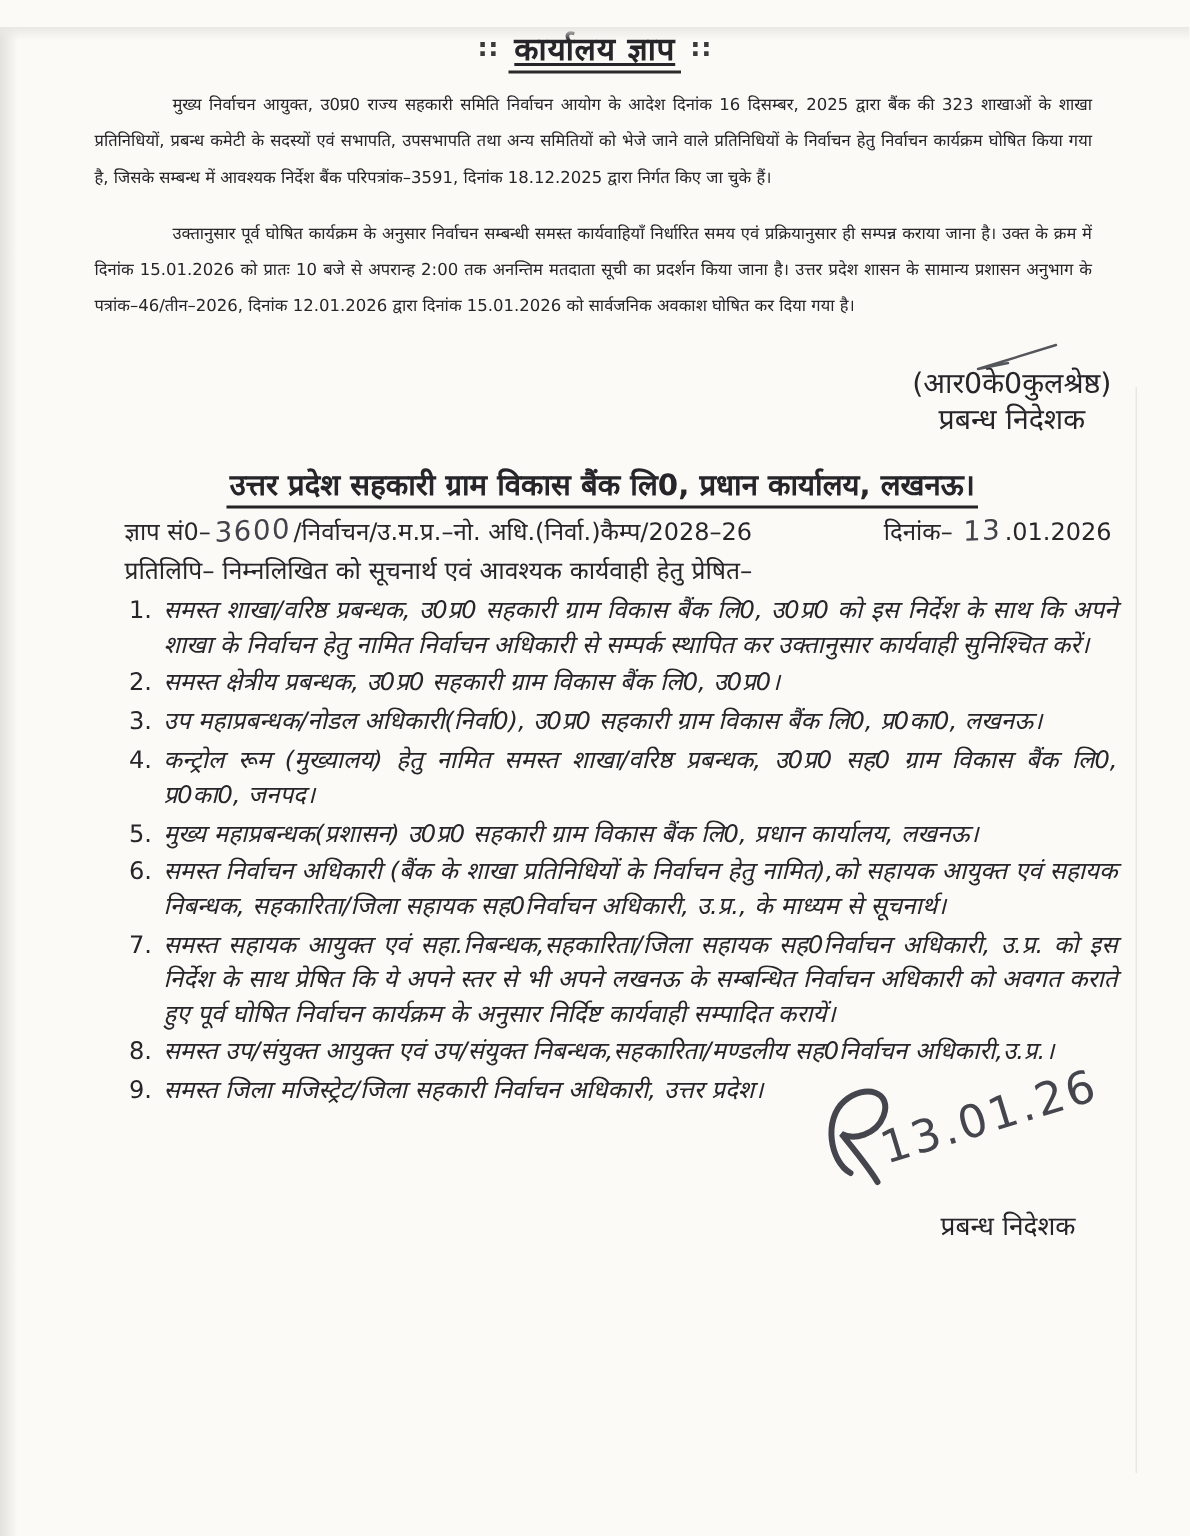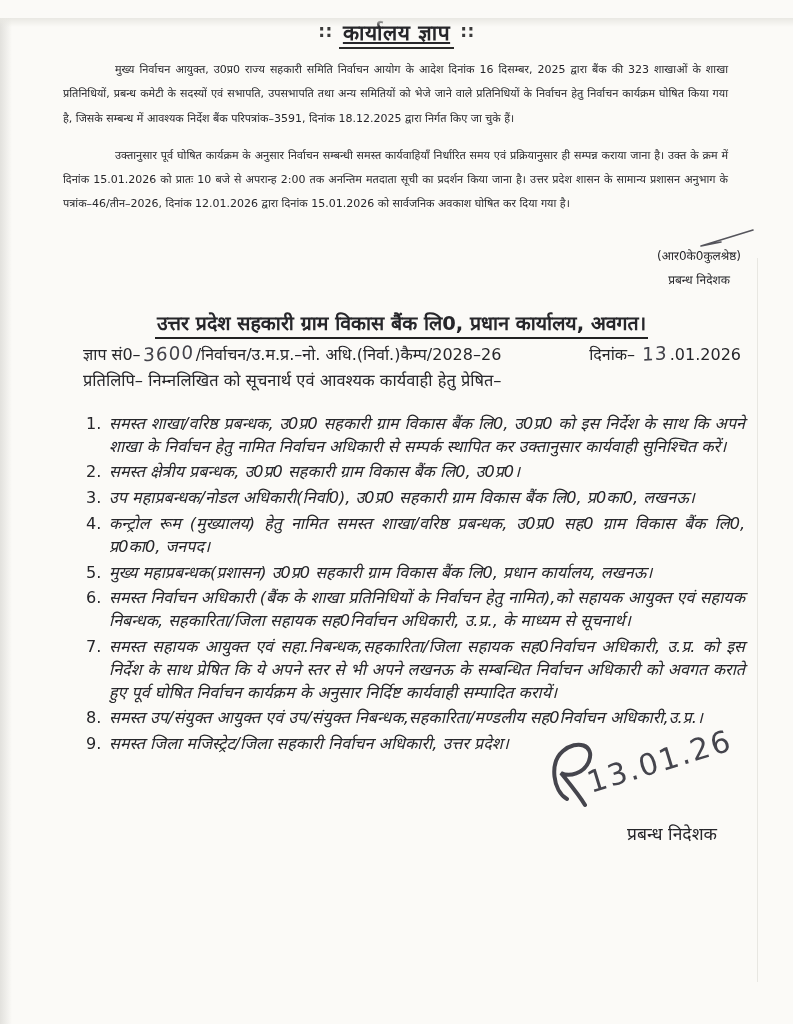--- a/index.html
+++ b/index.html
@@ -21,32 +21,32 @@
 
   .title{margin:18px 0 12px;text-align:center;font-size:21px;font-weight:bold;letter-spacing:.5px;}
   .title .ul{border-bottom:2px solid #2b2b2b;padding:0 4px 2px;margin:0 6px;text-decoration:underline;}
   .title .colons{font-weight:bold;color:#3a3a3a;font-size:17px;vertical-align:3px;}
 
   .para{margin:0 65px 13px 63px;text-indent:52px;text-align:justify;
     font-size:11px;line-height:24.3px;}
   .para.last{margin-bottom:16px;}
 
   .sig-top{width:fit-content;margin:0 52px 17px auto;text-align:center;
-    position:relative;font-size:12px;line-height:24px;padding-top:14px;}
+    position:relative;font-size:19px;line-height:24px;padding-top:14px;}
   .sig-top .flourish{position:absolute;top:-4px;left:34px;}
 
   .org-header{text-align:center;font-weight:bold;font-size:19.5px;margin:6px 30px 7px 40px;}
   .org-header .ul{border-bottom:2.5px solid #232323;padding:0 2px 2px;}
 
   .memo-line{display:flex;justify-content:space-between;align-items:baseline;
     margin:2px 52px 3px 83px;font-size:16px;}
   .hand{display:inline-block;color:#43434b;font-size:18.5px;transform:rotate(-3deg) skewX(-4deg);
     font-weight:500;letter-spacing:1px;padding:0 2px;}
 
-  .copy-line{margin:1px 50px 22px 83px;font-size:16.4px;}
+  .copy-line{margin:1px 50px 5px 83px;font-size:16.4px;}
 
   .list{margin:0 48px 0 86px;}
   .li{display:flex;margin-bottom:3px;font-size:16.1px;line-height:22.8px;}
   .li .num{flex:0 0 23px;}
   .li .txt{flex:1;text-align:justify;font-style:italic;}
 
   .sig-bottom{position:relative;height:120px;}
   .sig-bottom .scribble{position:absolute;right:44px;top:-38px;}
   .sig-bottom .desig{position:absolute;right:76px;top:62px;font-size:17.5px;}
 </style>
@@ -67,21 +67,21 @@
 
   <div class="sig-top">
     <svg class="flourish" width="80" height="24" viewBox="0 0 80 24">
       <path d="M10 20 L62 4 M10 20 L30 16" stroke="#55555c" stroke-width="1.6" fill="none" stroke-linecap="round"></path>
     </svg>
     <div>(आर0के0कुलश्रेष्ठ)</div>
     <div>प्रबन्ध निदेशक</div>
   </div>
 
   <div class="org-header">
-    <span class="ul">उत्तर प्रदेश सहकारी ग्राम विकास बैंक लि0, प्रधान कार्यालय, अवगत।</span>
+    <span class="ul">उत्तर प्रदेश सहकारी ग्राम विकास बैंक लि0, प्रधान कार्यालय, लखनऊ।</span>
   </div>
 
   <div class="memo-line">
     <span>
       <span>ज्ञाप सं0–</span><span class="hand">3600</span><span>/निर्वाचन/उ.म.प्र.–नो. अधि.(निर्वा.)कैम्प/2028–26</span>
     </span>
     <span>
       <span>दिनांक–</span>
       <span class="hand">13</span><span>.01.2026</span>
     </span>

